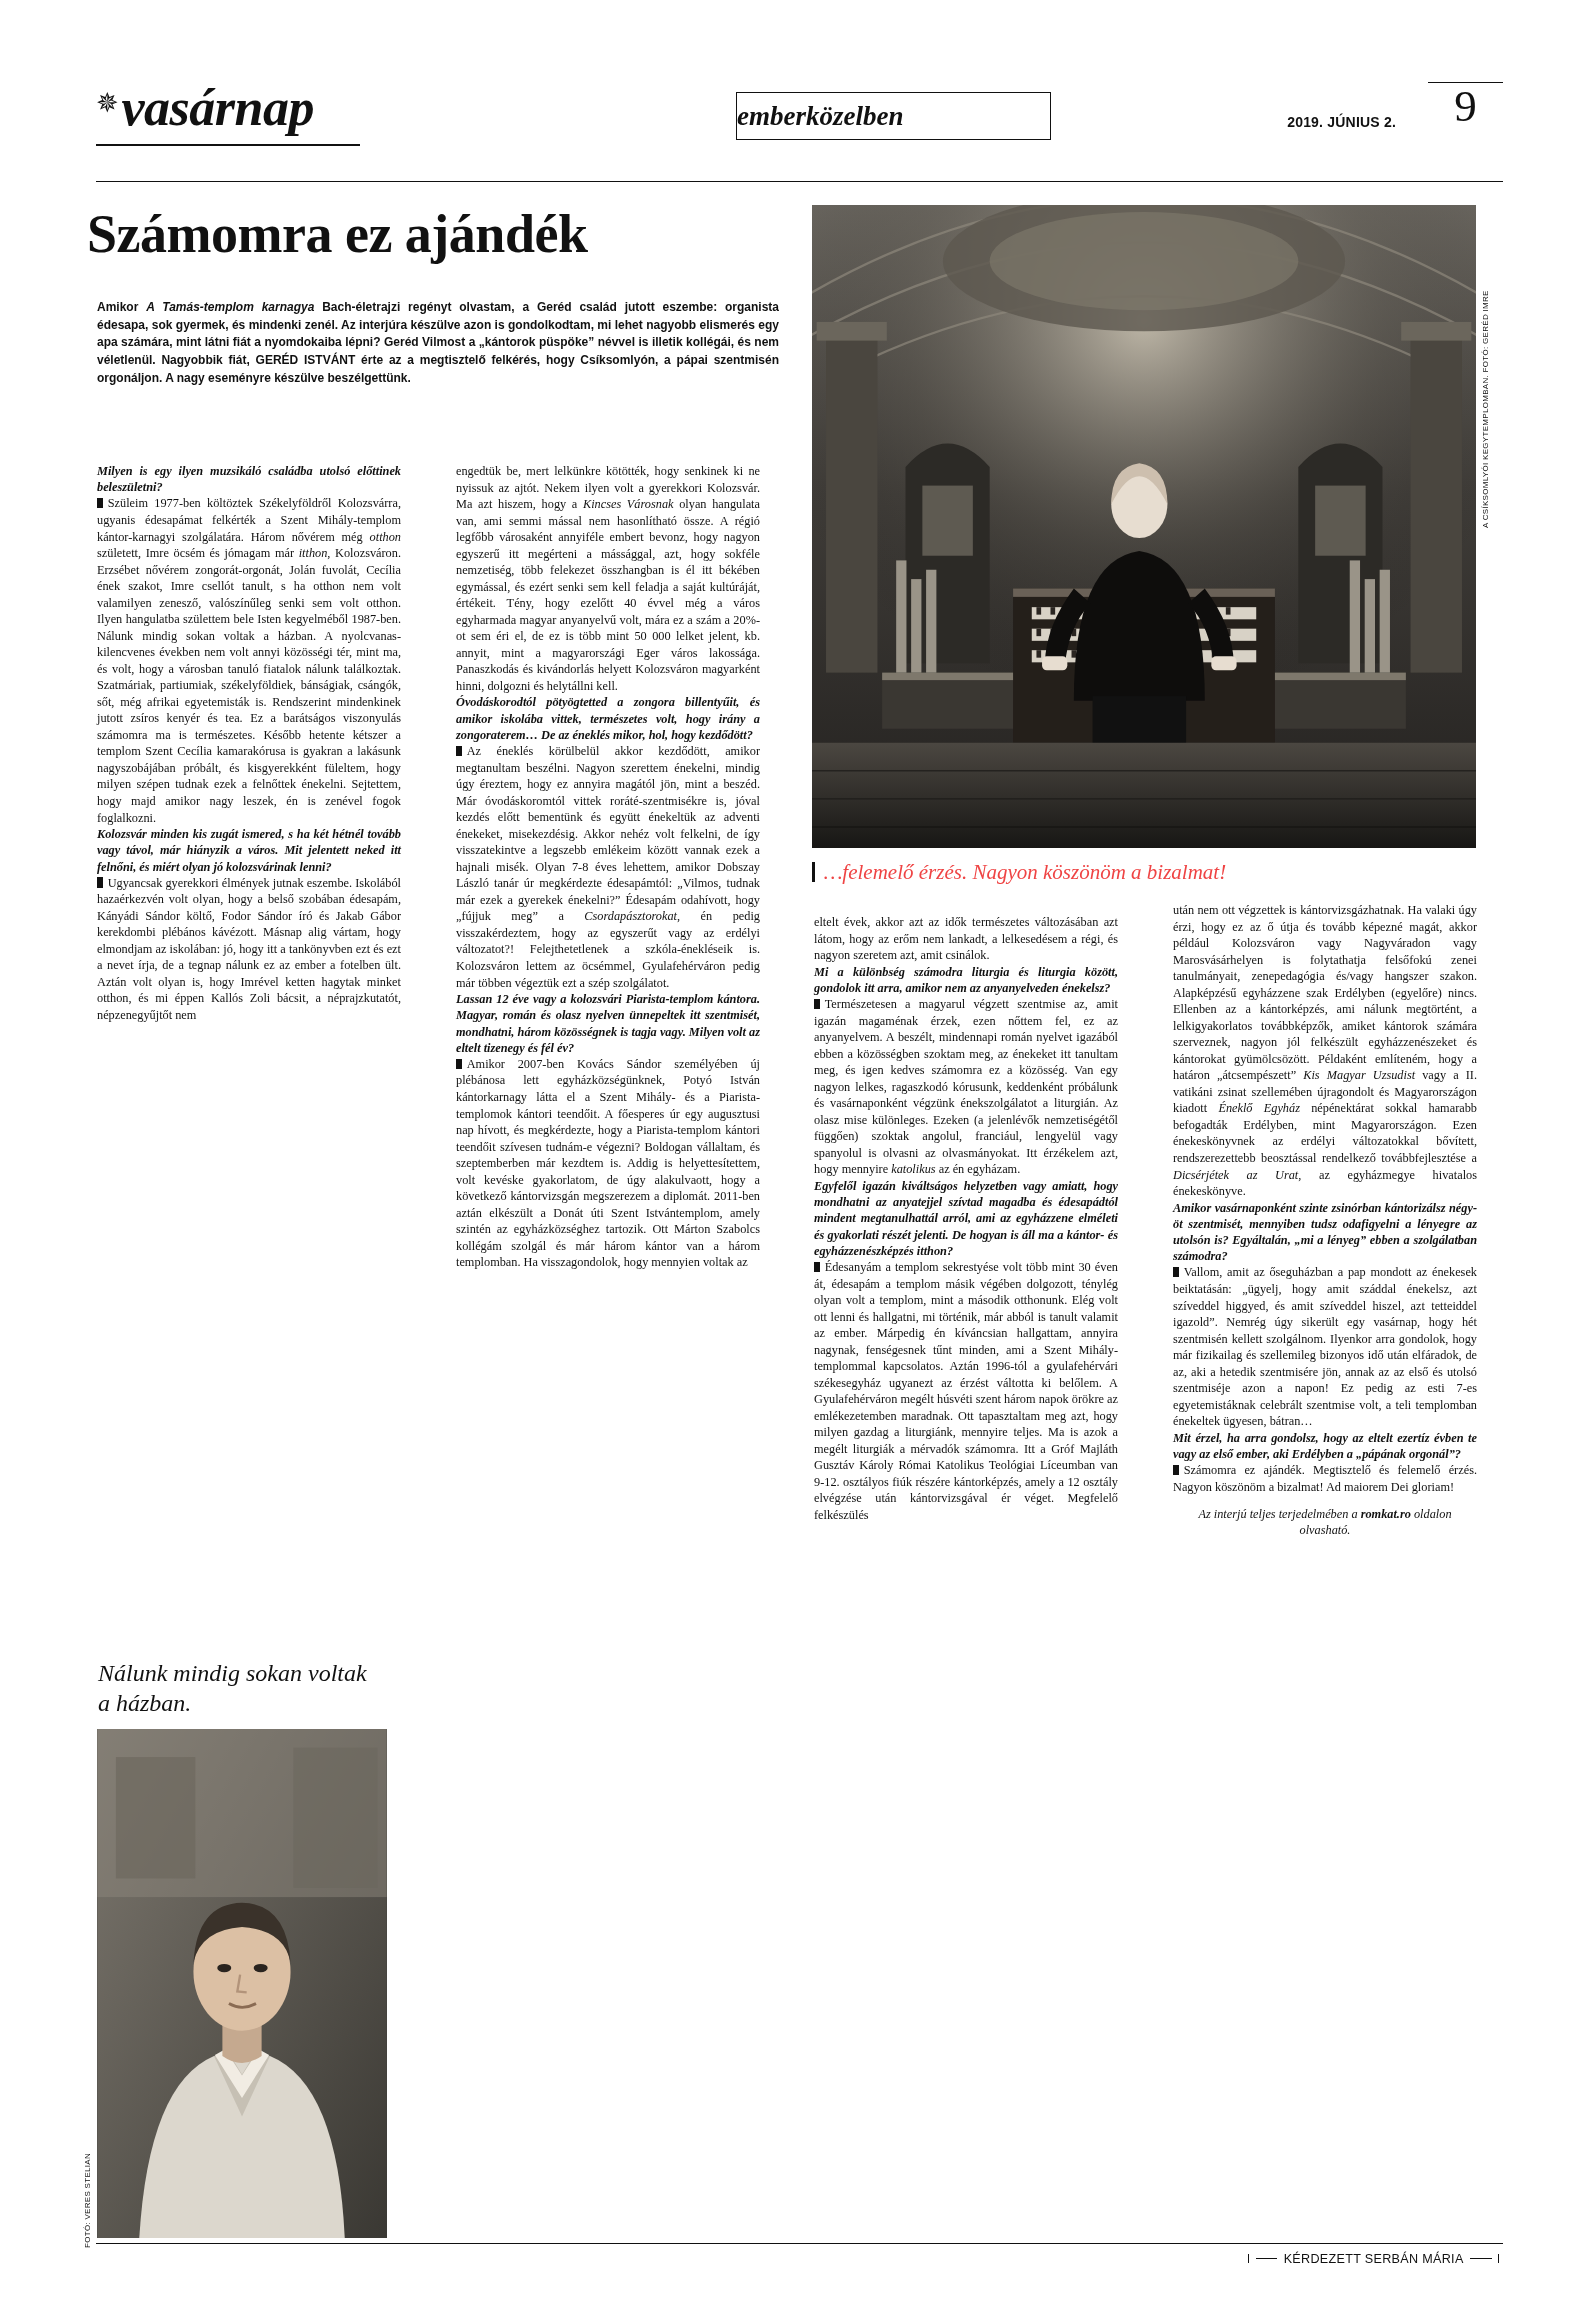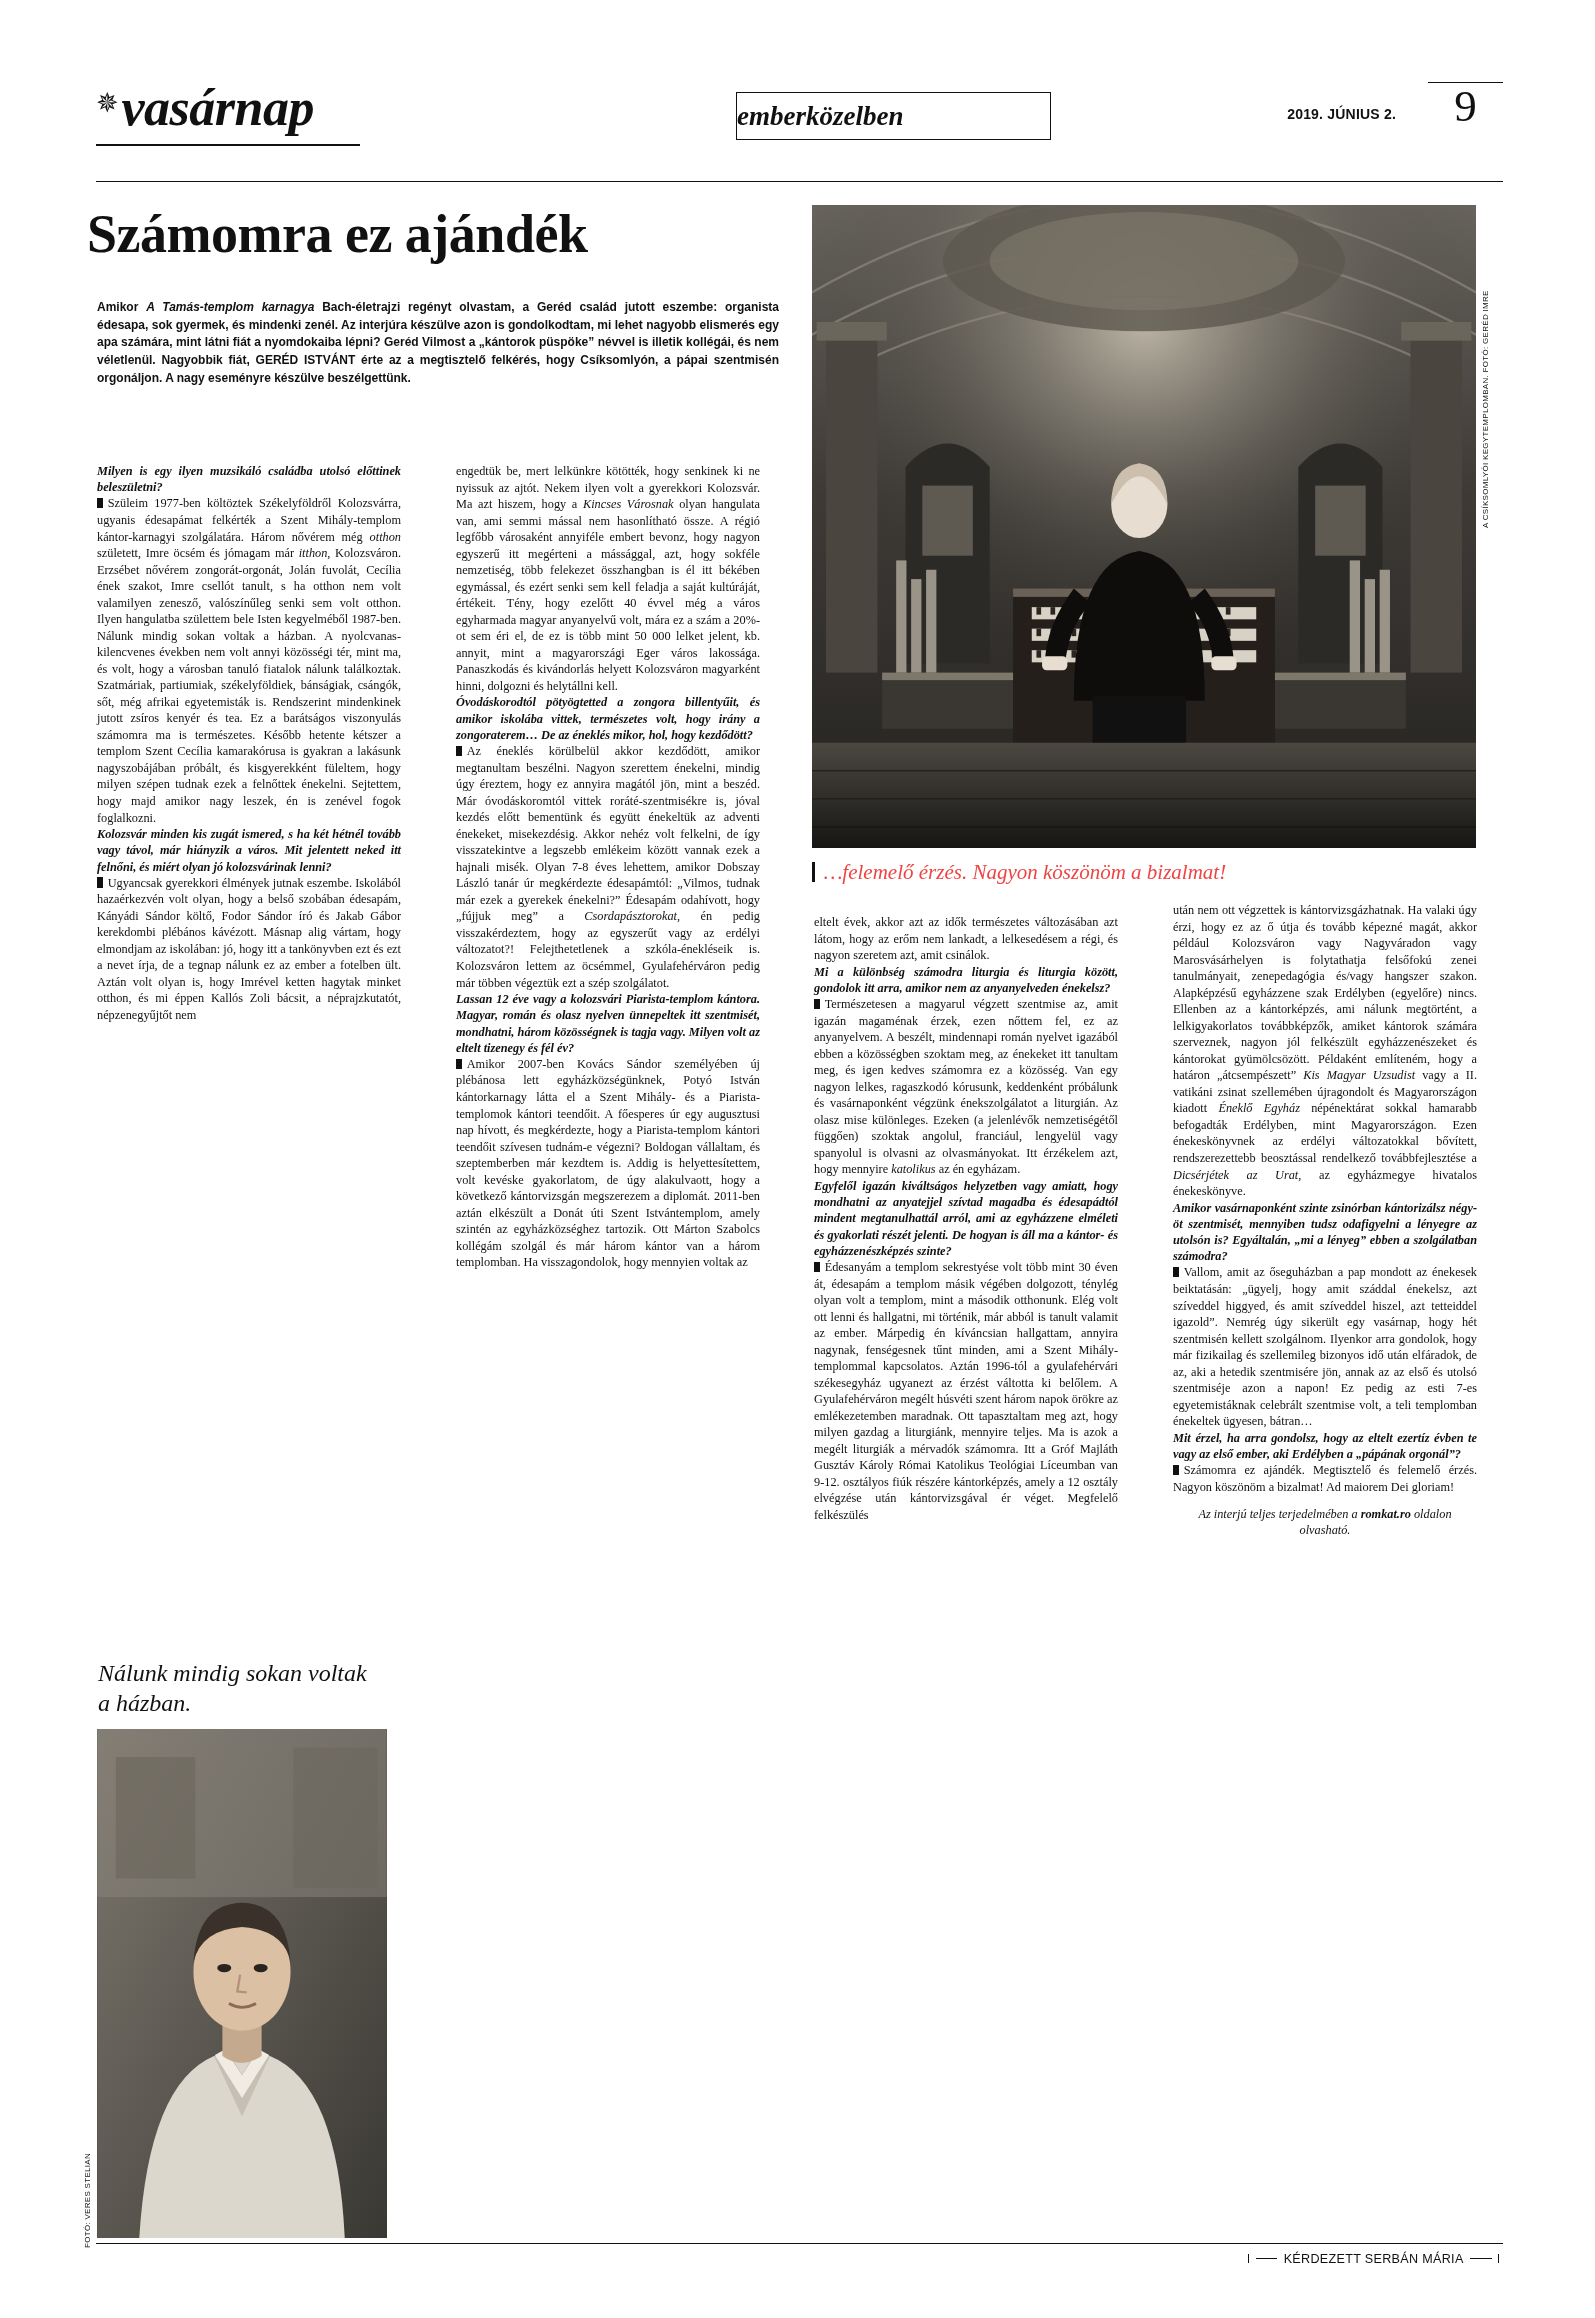--- a/index.html
+++ b/index.html
@@ -73,21 +73,21 @@
   .section-box span {
     font-family: "Liberation Serif", serif;
     font-style: italic;
     font-weight: 700;
     font-size: 27px;
     color: #111;
   }
   .date-text {
     position: absolute;
     right: 107px;
-    top: 24px;
+    top: 32px;
     font-family: "Liberation Sans", sans-serif;
     font-size: 14px;
     font-weight: 700;
     letter-spacing: 0.2px;
     color: #111;
   }
   .page-number-box {
     position: absolute;
     right: 0px;
     top: 0px;
@@ -502,21 +502,21 @@
       <p class="q">Óvodáskorodtól pötyögtetted a zongora billentyűit, és amikor iskolába vittek, természetes volt, hogy irány a zongoraterem… De az éneklés mikor, hol, hogy kezdődött?</p>
       <p class="ans"><span class="sq"></span>Az éneklés körülbelül akkor kezdődött, amikor megtanultam beszélni. Nagyon szerettem énekelni, mindig úgy éreztem, hogy ez annyira magától jön, mint a beszéd. Már óvodáskoromtól vittek roráté-szentmisékre is, jóval kezdés előtt bementünk és együtt énekeltük az adventi énekeket, misekezdésig. Akkor nehéz volt felkelni, de így visszatekintve a legszebb emlékeim között vannak ezek a hajnali misék. Olyan 7-8 éves lehettem, amikor Dobszay László tanár úr megkérdezte édesapámtól: „Vilmos, tudnak már ezek a gyerekek énekelni?” Édesapám odahívott, hogy „fújjuk meg” a <i>Csordapásztorokat</i>, én pedig visszakérdeztem, hogy az egyszerűt vagy az erdélyi változatot?! Felejthetetlenek a szkóla-énekléseik is. Kolozsváron lettem az öcsémmel, Gyulafehérváron pedig már többen végeztük ezt a szép szolgálatot.</p>
       <p class="q">Lassan 12 éve vagy a kolozsvári Piarista-templom kántora. Magyar, román és olasz nyelven ünnepeltek itt szentmisét, mondhatni, három közösségnek is tagja vagy. Milyen volt az eltelt tizenegy és fél év?</p>
       <p class="ans"><span class="sq"></span>Amikor 2007-ben Kovács Sándor személyében új plébánosa lett egyházközségünknek, Potyó István kántorkarnagy látta el a Szent Mihály- és a Piarista-templomok kántori teendőit. A főesperes úr egy augusztusi nap hívott, és megkérdezte, hogy a Piarista-templom kántori teendőit szívesen tudnám-e végezni? Boldogan vállaltam, és szeptemberben már kezdtem is. Addig is helyettesítettem, volt kevéske gyakorlatom, de úgy alakulvaott, hogy a következő kántorvizsgán megszerezem a diplomát. 2011-ben aztán elkészült a Donát úti Szent Istvántemplom, amely szintén az egyházközséghez tartozik. Ott Márton Szabolcs kollégám szolgál és már három kántor van a három templomban. Ha visszagondolok, hogy mennyien voltak az</p>
     </div>
 
   <div class="col" id="col3" style="left:814px; top:914px; width:304px; height:1323px;">
       <p class="ans">eltelt évek, akkor azt az idők természetes változásában azt látom, hogy az erőm nem lankadt, a lelkesedésem a régi, és nagyon szeretem azt, amit csinálok.</p>
       <p class="q">Mi a különbség számodra liturgia és liturgia között, gondolok itt arra, amikor nem az anyanyelveden énekelsz?</p>
       <p class="ans"><span class="sq"></span>Természetesen a magyarul végzett szentmise az, amit igazán magaménak érzek, ezen nőttem fel, ez az anyanyelvem. A beszélt, mindennapi román nyelvet igazából ebben a közösségben szoktam meg, az énekeket itt tanultam meg, és igen kedves számomra ez a közösség. Van egy nagyon lelkes, ragaszkodó kórusunk, keddenként próbálunk és vasárnaponként végzünk énekszolgálatot a liturgián. Az olasz mise különleges. Ezeken (a jelenlévők nemzetiségétől függően) szoktak angolul, franciául, lengyelül vagy spanyolul is olvasni az olvasmányokat. Itt érzékelem azt, hogy mennyire <i>katolikus</i> az én egyházam.</p>
-      <p class="q">Egyfelől igazán kiváltságos helyzetben vagy amiatt, hogy mondhatni az anyatejjel szívtad magadba és édesapádtól mindent megtanulhattál arról, ami az egyházzene elméleti és gyakorlati részét jelenti. De hogyan is áll ma a kántor- és egyházzenészképzés szinte?</p>
+      <p class="q">Egyfelől igazán kiváltságos helyzetben vagy amiatt, hogy mondhatni az anyatejjel szívtad magadba és édesapádtól mindent megtanulhattál arról, ami az egyházzene elméleti és gyakorlati részét jelenti. De hogyan is áll ma a kántor- és egyházzenészképzés itthon?</p>
       <p class="ans"><span class="sq"></span>Édesanyám a templom sekrestyése volt több mint 30 éven át, édesapám a templom másik végében dolgozott, ténylég olyan volt a templom, mint a második otthonunk. Elég volt ott lenni és hallgatni, mi történik, már abból is tanult valamit az ember. Márpedig én kíváncsian hallgattam, annyira nagynak, fenségesnek tűnt minden, ami a Szent Mihály-templommal kapcsolatos. Aztán 1996-tól a gyulafehérvári székesegyház ugyanezt az érzést váltotta ki belőlem. A Gyulafehérváron megélt húsvéti szent három napok örökre az emlékezetemben maradnak. Ott tapasztaltam meg azt, hogy milyen gazdag a liturgiánk, mennyire teljes. Ma is azok a megélt liturgiák a mérvadók számomra. Itt a Gróf Majláth Gusztáv Károly Római Katolikus Teológiai Líceumban van 9-12. osztályos fiúk részére kántorképzés, amely a 12 osztály elvégzése után kántorvizsgával ér véget. Megfelelő felkészülés</p>
     </div>
 
   <div class="col" id="col4" style="left:1173px; top:902px; width:304px; height:1323px;">
       <p class="ans">után nem ott végzettek is kántorvizsgázhatnak. Ha valaki úgy érzi, hogy ez az ő útja és tovább képezné magát, akkor például Kolozsváron vagy Nagyváradon vagy Marosvásárhelyen is folytathatja felsőfokú zenei tanulmányait, zenepedagógia és/vagy hangszer szakon. Alapképzésű egyházzene szak Erdélyben (egyelőre) nincs. Ellenben az a kántorképzés, ami nálunk megtörtént, a lelkigyakorlatos továbbképzők, amiket kántorok számára szerveznek, nagyon jól felkészült egyházzenészeket és kántorokat gyümölcsözött. Példaként említeném, hogy a határon „átcsempészett” <i>Kis Magyar Uzsudist</i> vagy a II. vatikáni zsinat szellemében újragondolt és Magyarországon kiadott <i>Éneklő Egyház</i> népénektárat sokkal hamarabb befogadták Erdélyben, mint Magyarországon. Ezen énekeskönyvnek az erdélyi változatokkal bővített, rendszerezettebb beosztással rendelkező továbbfejlesztése a <i>Dicsérjétek az Urat</i>, az egyházmegye hivatalos énekeskönyve.</p>
       <p class="q">Amikor vasárnaponként szinte zsinórban kántorizálsz négy-öt szentmisét, mennyiben tudsz odafigyelni a lényegre az utolsón is? Egyáltalán, „mi a lényeg” ebben a szolgálatban számodra?</p>
       <p class="ans"><span class="sq"></span>Vallom, amit az őseguházban a pap mondott az énekesek beiktatásán: „ügyelj, hogy amit száddal énekelsz, azt szíveddel higgyed, és amit szíveddel hiszel, azt tetteiddel igazold”. Nemrég úgy sikerült egy vasárnap, hogy hét szentmisén kellett szolgálnom. Ilyenkor arra gondolok, hogy már fizikailag és szellemileg bizonyos idő után elfáradok, de az, aki a hetedik szentmisére jön, annak az az első és utolsó szentmiséje azon a napon! Ez pedig az esti 7-es egyetemistáknak celebrált szentmise volt, a teli templomban énekeltek ügyesen, bátran…</p>
       <p class="q">Mit érzel, ha arra gondolsz, hogy az eltelt ezertíz évben te vagy az első ember, aki Erdélyben a „pápának orgonál”?</p>
       <p class="ans"><span class="sq"></span>Számomra ez ajándék. Megtisztelő és felemelő érzés. Nagyon köszönöm a bizalmat! Ad maiorem Dei gloriam!</p>
       <p class="ans closing" style="text-align: center; margin-top: 10.3px;">Az interjú teljes terjedelmében a <b>romkat.ro</b> oldalon olvasható.</p>

